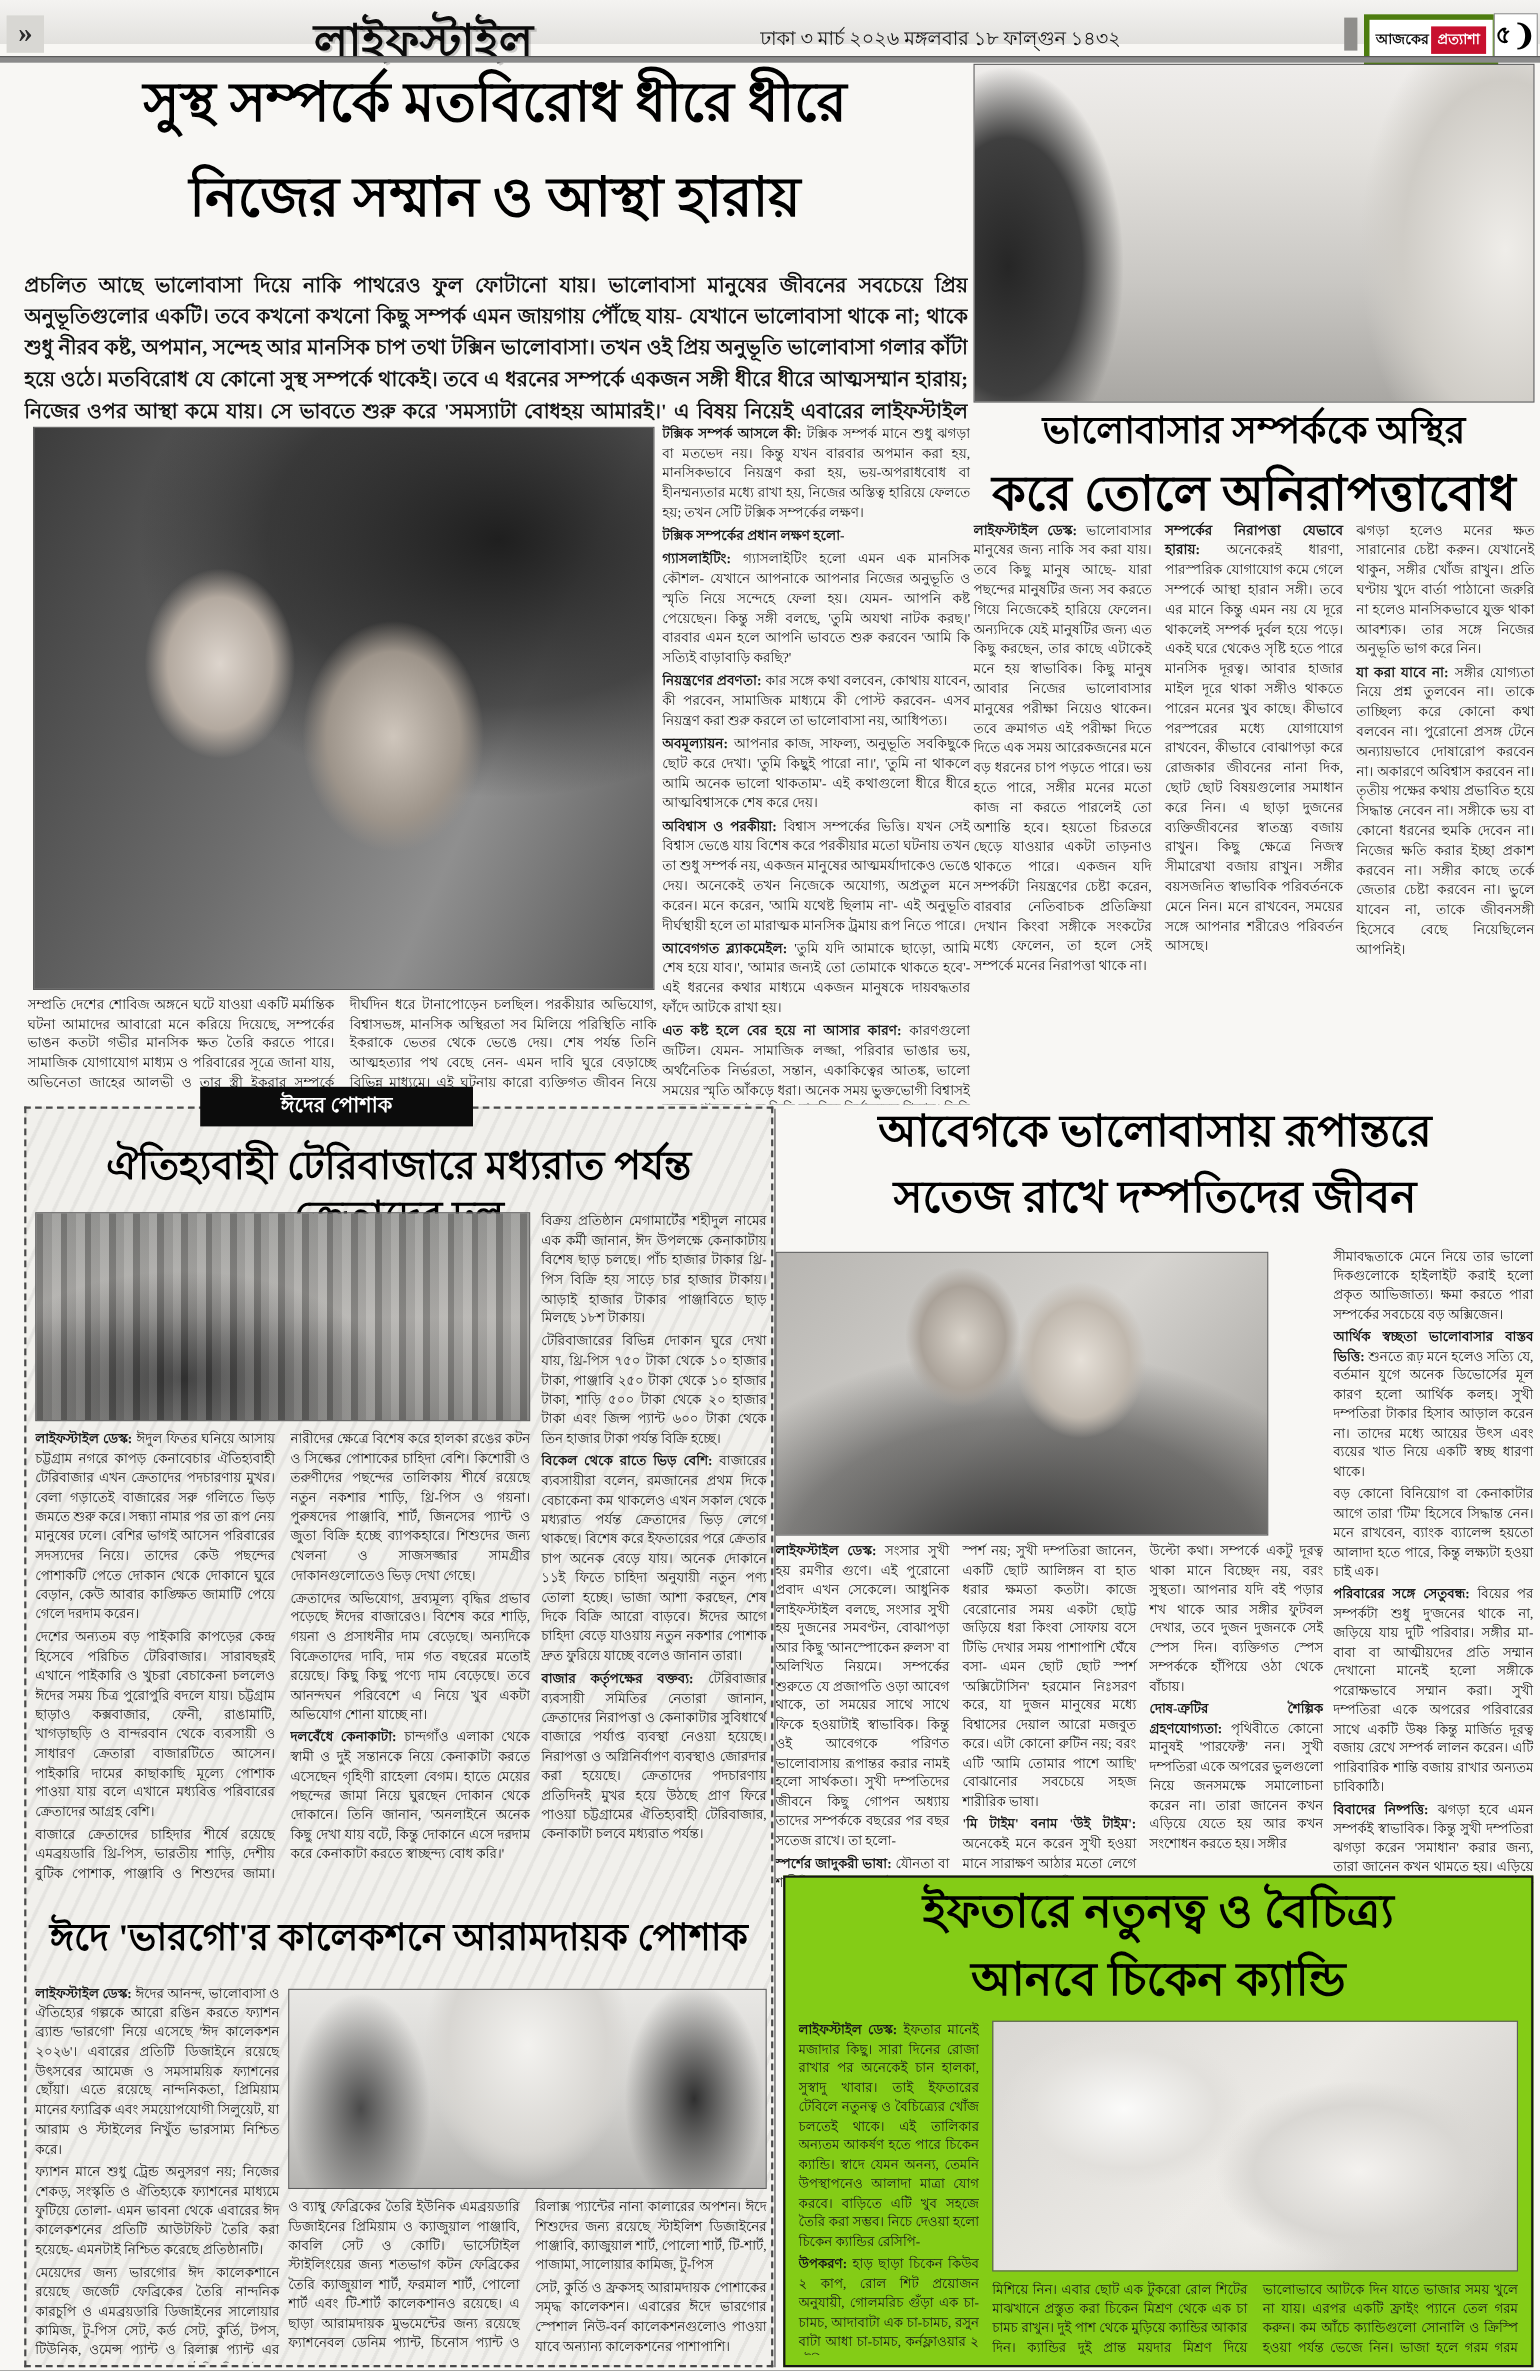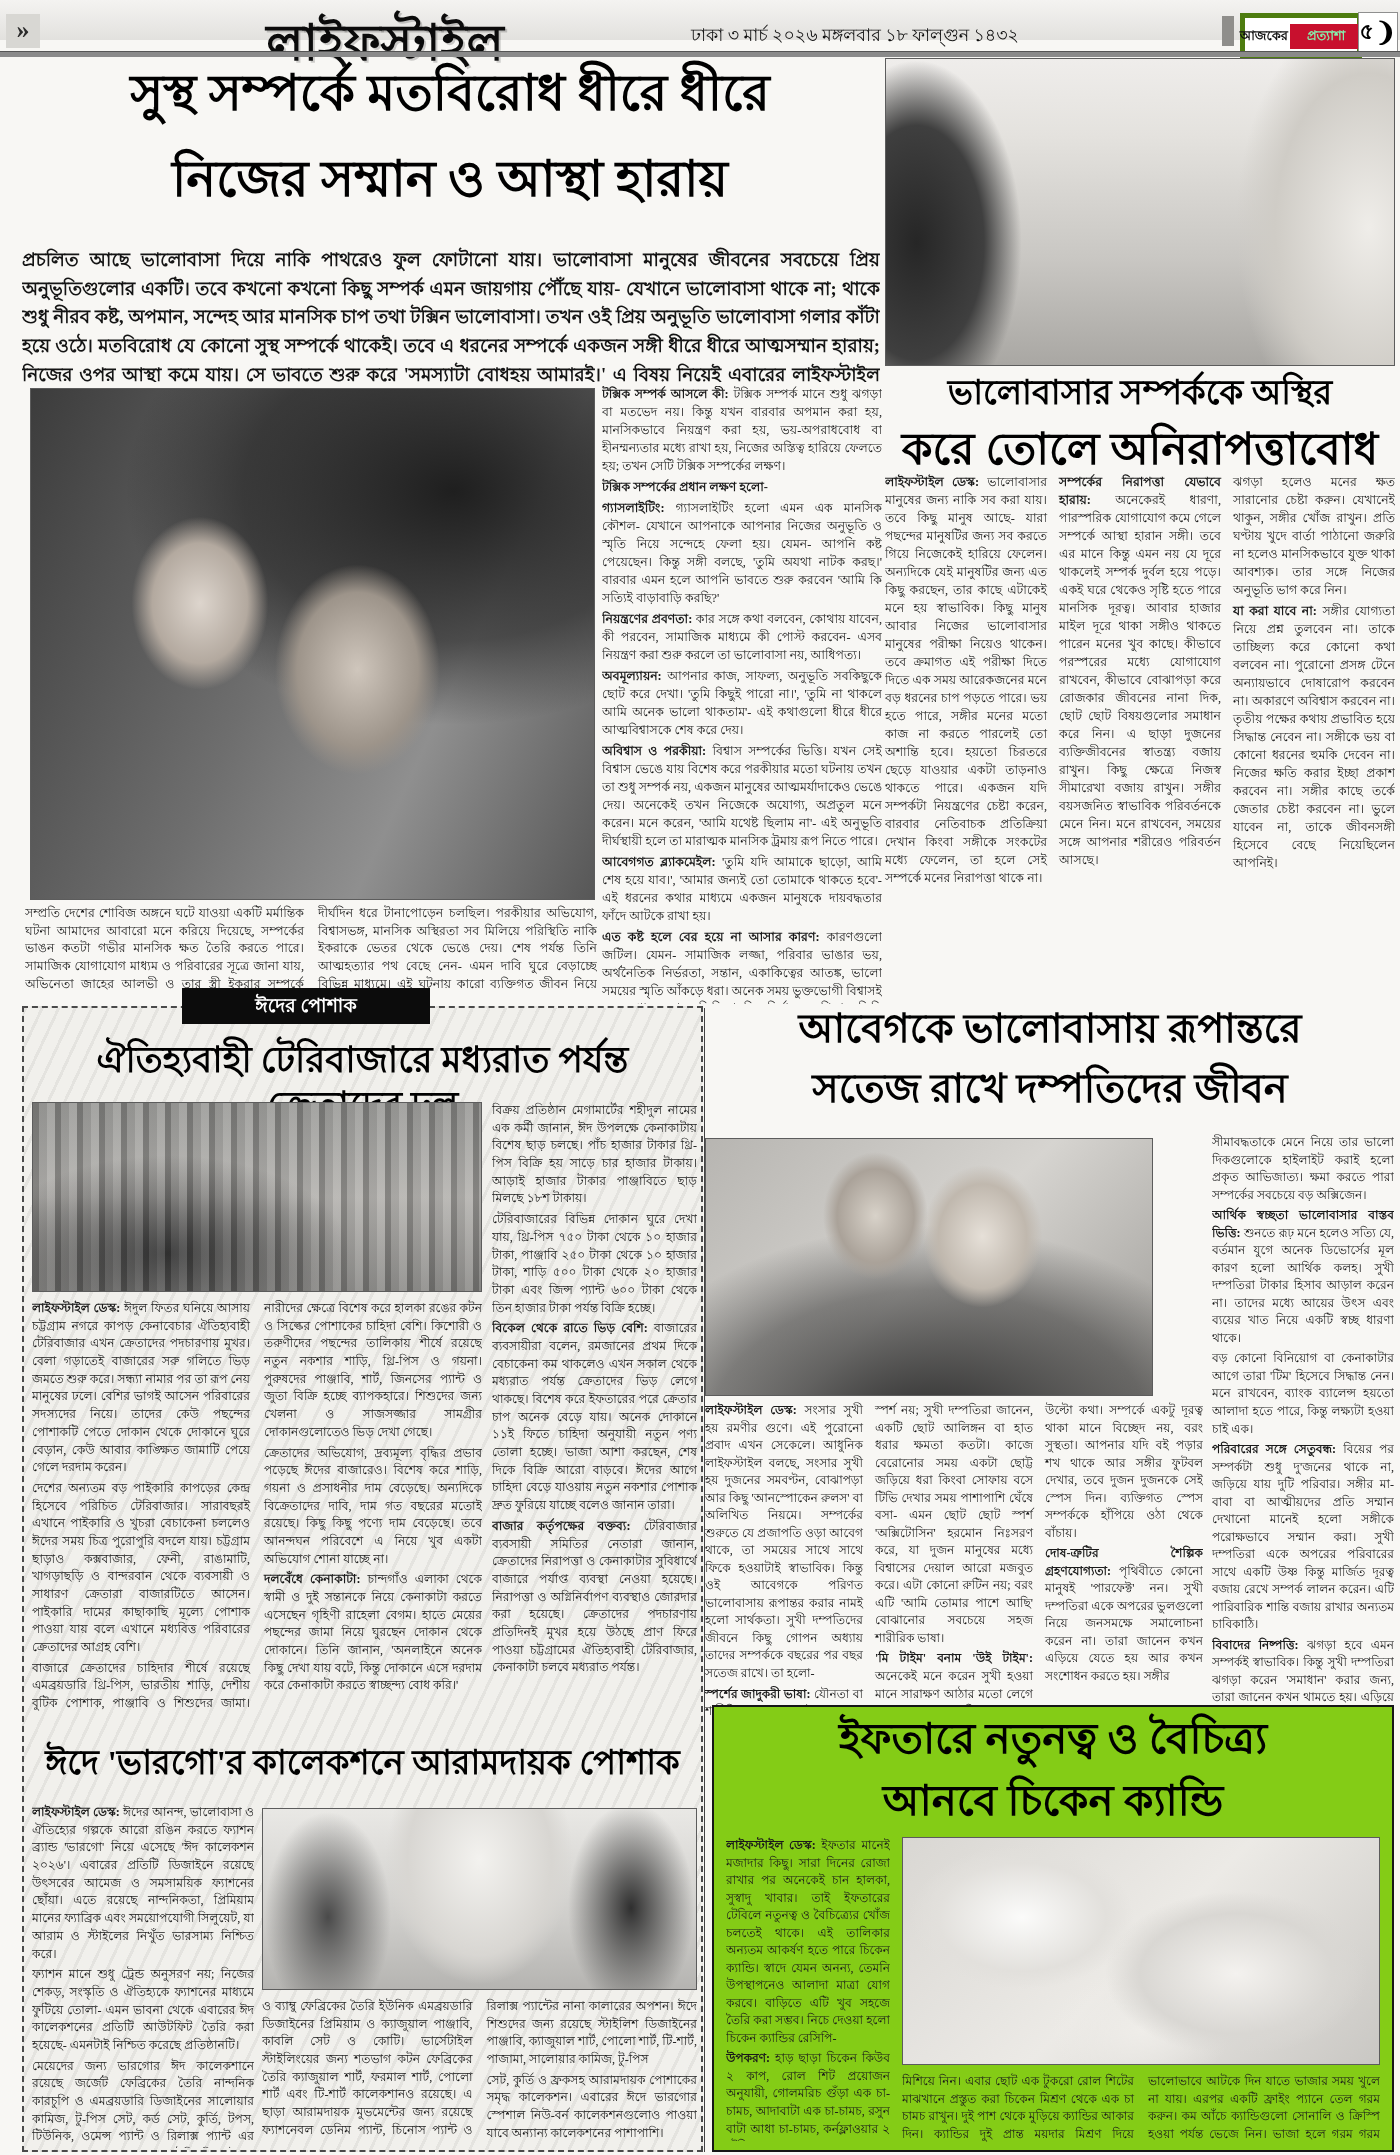--- a/index.html
+++ b/index.html
@@ -12,28 +12,28 @@
   .p b{font-weight:bold;}
   .cols2{column-count:2;column-gap:14px;}
   .cols3{column-count:3;column-gap:12px;}
   .photo{border:1px solid #5c5c5c;box-sizing:border-box;}
   
   .top-rule{left:0;top:8;width:1400px;height:3px;background:#111;}
   .hdr-band{left:0;top:11;width:1400px;height:40px;background:linear-gradient(#f4f3f1,#e2e1de);}
   .bot-rule{left:0;top:51px;width:1400px;height:5px;background:#8a8a8a;border-top:1px solid #555;}
   .nav-box{left:6px;top:14px;width:34px;height:34px;background:#d8d7d3;color:#2b2b2b;
            font-size:26px;line-height:32px;text-align:center;font-weight:bold;}
-  .masthead{left:150px;top:5px;width:470px;text-align:center;font-size:50px;font-weight:bold;color:#0b0b0b;
+  .masthead{left:150px;top:5px;width:470px;text-align:center;font-size:42px;font-weight:bold;color:#0b0b0b;
             text-shadow:2px 2px 0 rgba(0,0,0,.18);}
   .dateline{left:640px;top:22px;width:430px;text-align:center;font-size:17.5px;font-weight:normal;color:#111;}
   .gray-bar{left:1222px;top:16px;width:12px;height:30px;background:#8f8e8b;}
   .logo-box{left:1240px;top:13px;width:112px;height:36px;background:#fff;border:5px solid #4d7c0f;
             display:flex;align-items:center;justify-content:center;gap:2px;}
   .logo-w1{font-size:13px;font-weight:bold;color:#111;}
-  .logo-w2{font-size:13px;font-weight:bold;color:#86efac;background:#c8102e;padding:2px 17px;}
+  .logo-w2{font-size:13px;font-weight:bold;color:#ffffff;background:#c8102e;padding:2px 6px;}
   .pageno-box{left:1358px;top:12px;width:38px;height:38px;background:#fff;border:1px solid #8f8f8f;
               display:flex;align-items:center;justify-content:center;}
   .pageno{font-size:22px;font-weight:bold;color:#000;}
   .bracket{font-size:26px;font-weight:bold;color:#000;margin-left:1px;}
   
   .standfirst{font-size:18.5px;font-weight:600;line-height:1.55;text-align:justify;text-align-last:center;color:#141414;}
   .caption{font-size:12.4px;line-height:1.43;text-align:justify;}
   
   .eid{left:22px;top:1006px;width:681px;height:1146px;border:2px dashed #4a4a4a;box-sizing:border-box;
        background:repeating-linear-gradient(115deg,rgba(60,60,60,.07) 0 3px,rgba(0,0,0,0) 3px 15px),#f1f0ec;}

